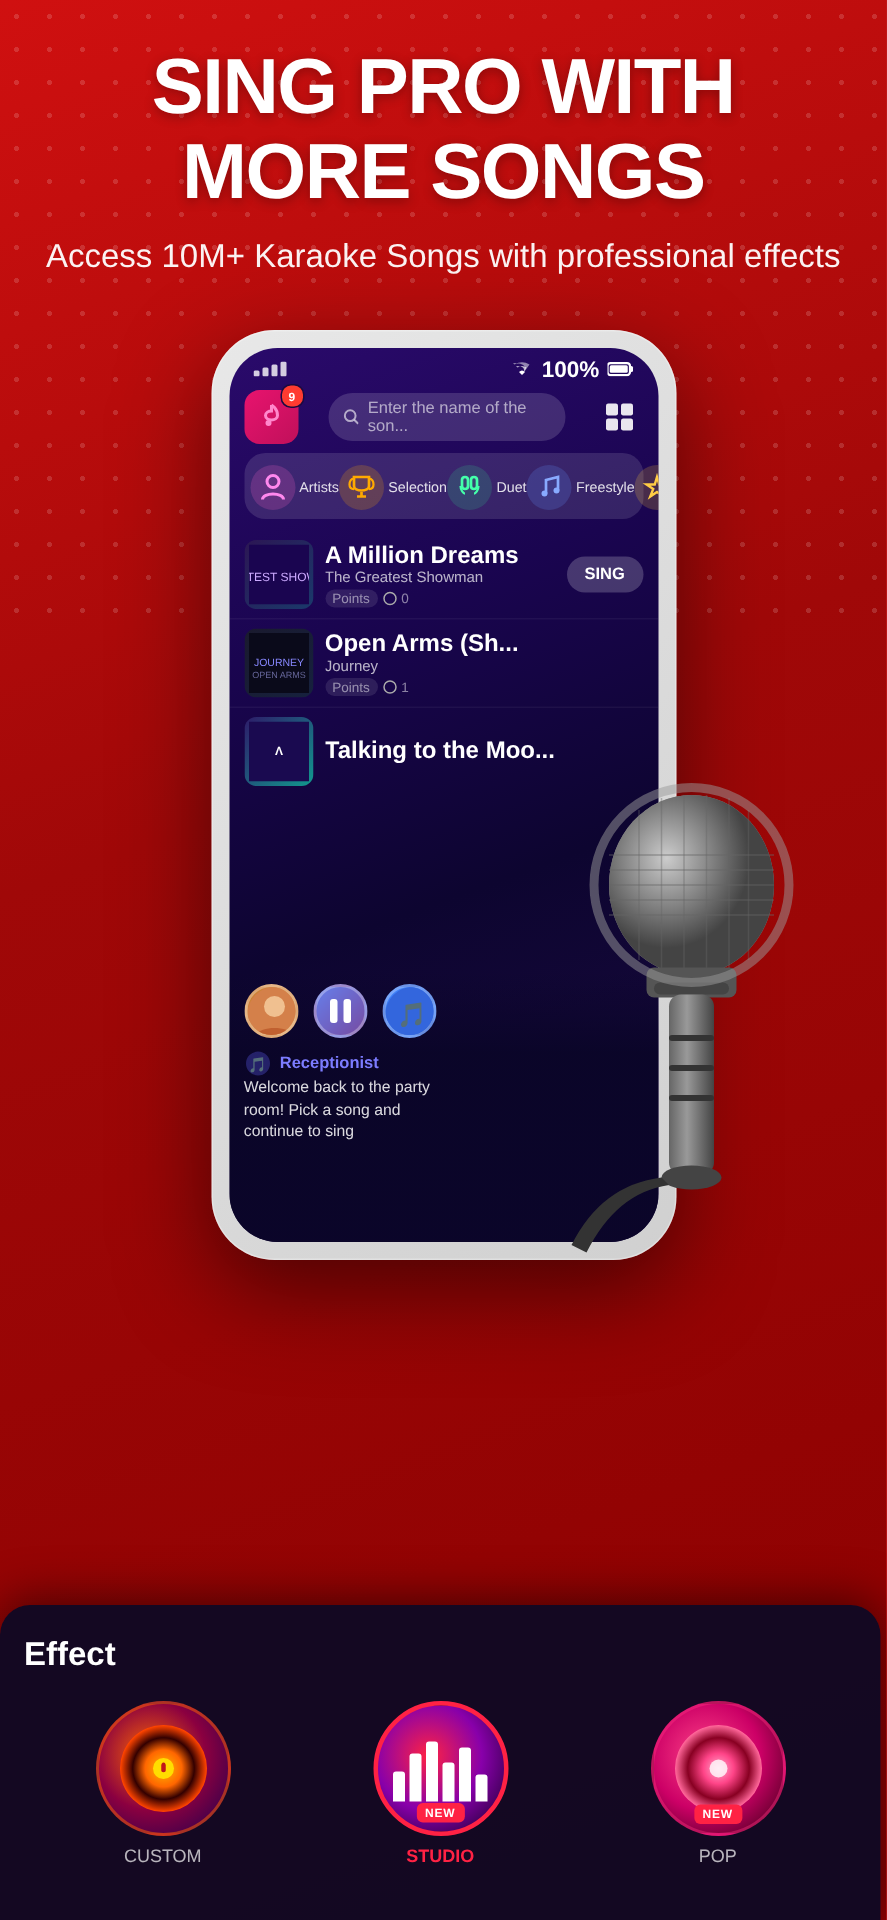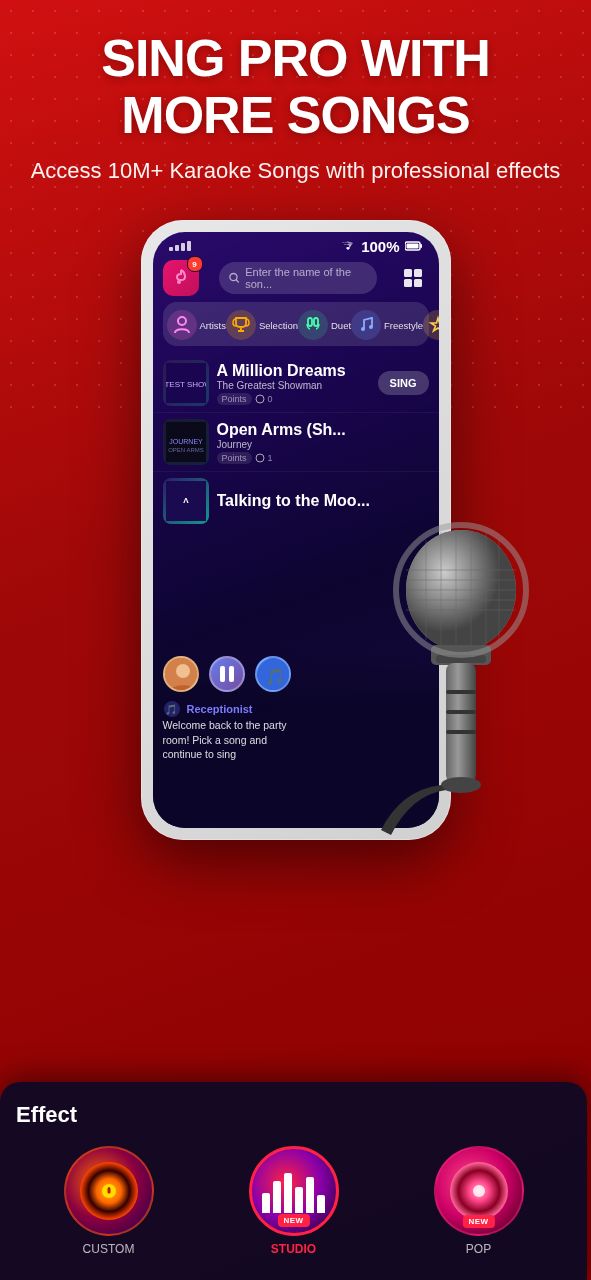--- a/index.html
+++ b/index.html
@@ -320,21 +320,21 @@
       line-height: 1.4;
     }
 
     
     .effect-panel {
       position: absolute;
       bottom: 0;
       left: 0; right: 4px;
       background: rgba(15, 8, 35, 0.97);
       border-radius: 20px 20px 0 0;
-      padding: 20px 16px 24px;
+      padding: 20px 16px 36px;
       z-index: 5;
       box-shadow: 0 -4px 30px rgba(0,0,0,0.5);
     }
 
     .effect-title {
       font-size: 22px;
       font-weight: 700;
       color: #ffffff;
       margin-bottom: 18px;
     }

